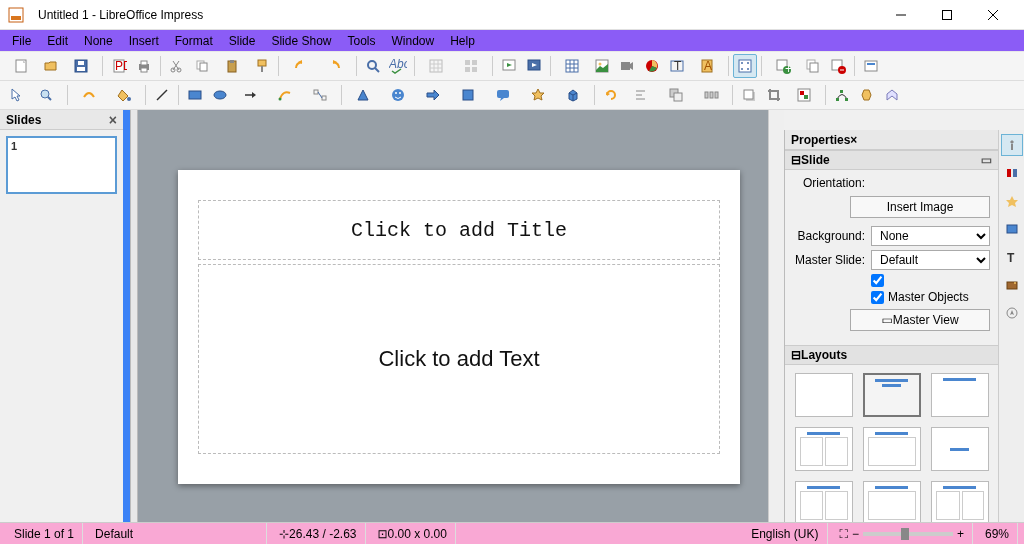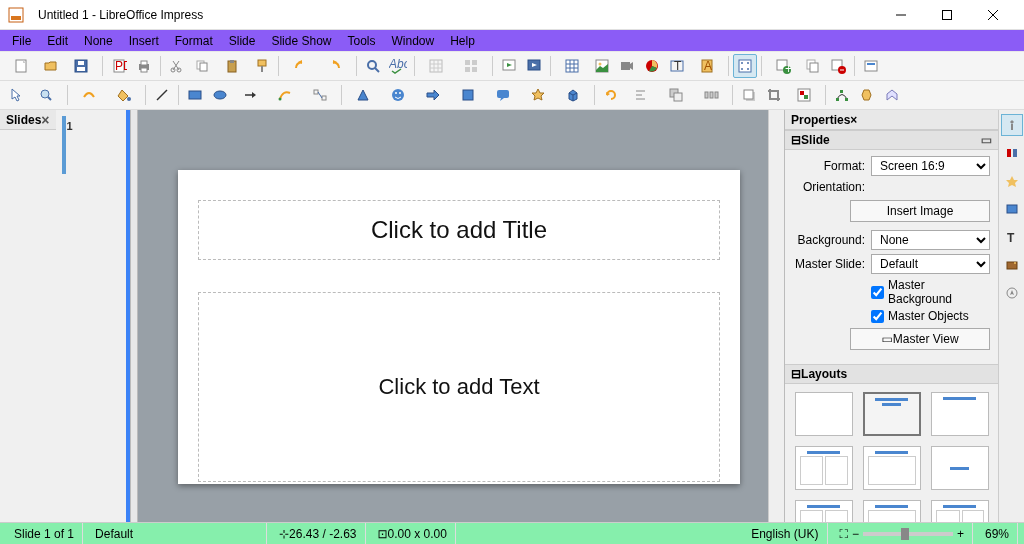--- a/index.html
+++ b/index.html
@@ -10,54 +10,54 @@
 .winbtns { display:flex; }
 .winbtn { width:46px; height:30px; display:flex; align-items:center; justify-content:center; color:#333; }
 .menubar { height:22px; background:#8b5cf6; display:flex; align-items:center; padding:0 4px; border-bottom:1px solid #e8e8e8; }
 .menuitem { padding:2px 8px; }
 .toolbar { background:#f5f5f5; border-bottom:1px solid #ddd; display:flex; align-items:center; padding:2px 4px; gap:1px; flex-wrap:nowrap; }
 .toolbar .btn { width:24px; height:24px; display:flex; align-items:center; justify-content:center; border:1px solid transparent; border-radius:2px; }
 .toolbar .btn.drop { width:34px; }
 .toolbar .btn.active { border:1px solid #6bb3d6; background:#d5e8f2; }
 .toolbar .sep { width:1px; height:20px; background:#ccc; margin:0 3px; }
 .content { flex:1; display:flex; min-height:0; }
-.slidespanel { width:130px; background:#f0f0f0; border-right:4px solid #3b82f6; display:flex; flex-direction:row; }
+.slidespanel { width:130px; background:#f0f0f0; border-right:7px solid #3b82f6; display:flex; flex-direction:column; }
 .paneltitle { height:20px; background:#e8e8e8; border-bottom:1px solid #ccc; display:flex; align-items:center; padding:0 6px; font-weight:bold; }
 .paneltitle .close { margin-left:auto; color:#555; font-size:14px; }
 .thumb { margin:6px; border:2px solid #5b9bd5; background:#fff; height:58px; position:relative; }
 .thumb .num { position:absolute; top:2px; left:3px; color:#333; font-size:11px; font-weight:bold; }
 .canvas { flex:1; background:#98a0a7; position:relative; overflow:hidden; }
 .canvas .page { position:absolute; left:22px; top:42px; right:28px; bottom:38px; background:#fff; box-shadow:0 2px 6px rgba(0,0,0,.4); padding:30px 20px; }
 .placeholder { border:1px dashed #bbb; display:flex; align-items:center; justify-content:center; color:#111; }
-.ph-title { height:60px; font-size:24px; margin-bottom:32px; font-family:Liberation Sans, sans-serif; }
+.ph-title { height:60px; font-size:20px; margin-bottom:4px; font-family:Liberation Mono, monospace; }
 .ph-text { height:190px; font-size:22px; font-family:"Liberation Sans",Arial,sans-serif; }
 .splitter { width:8px; background:#e8e8e8; border-left:1px solid #bbb; border-right:1px solid #bbb; }
 .scrollbar-v { width:16px; background:#efefef; border-left:1px solid #ccc; }
-.sidebar { width:240px; background:#f0f0f0; border-left:1px solid #bbb; display:flex; }
+.sidebar { width:240px; background:#f0f0f0; border-left:1px solid #bbb; display:flex;margin-top:20px; }
 .sidebar-main { flex:1; display:flex; flex-direction:column; overflow:hidden; }
 .sidebar-tabs { width:26px; background:#eee; border-left:1px solid #ccc; display:flex; flex-direction:column; align-items:center; padding-top:4px; gap:6px; }
 .sidebar-tabs .tab { width:22px; height:22px; display:flex; align-items:center; justify-content:center; }
 .sidebar-tabs .tab.active { background:#d5e8f2; border:1px solid #6bb3d6; }
 .section-header { height:20px; background:#e2e2e2; border-bottom:1px solid #ccc; border-top:1px solid #ccc; display:flex; align-items:center; padding:0 6px; font-weight:bold; }
 .section-header .x { margin-left:auto; color:#555; }
 .section-body { padding:6px 8px; background:#f0f0f0; }
 .proprow { display:flex; align-items:center; margin-bottom:4px; }
 .proprow label { width:72px; text-align:right; margin-right:6px; }
 .proprow select,.proprow .combo { flex:1; height:20px; border:1px solid #aaa; background:#fff; padding:0 4px; font-size:12px; }
 .widebtn { width:100%; height:22px; border:1px solid #aaa; background:#f8f8f8; margin-top:2px; margin-bottom:4px; display:flex;align-items:center;justify-content:center; }
 .checkrow { display:flex; align-items:center; margin-left:78px; margin-bottom:3px; gap:4px; }
 .checkrow input { width:13px; height:13px; }
 .layouts { flex:1; overflow:auto; padding:8px; display:grid; grid-template-columns:repeat(3,58px); gap:10px; justify-content:center; align-content:start; }
 .layout { width:58px; height:44px; border:1px solid #bbb; background:#fff; padding:4px; display:flex; flex-direction:column; gap:2px; }
 .layout.selected { border:2px solid #777; background:#f4f4f4; }
 .l-bar { height:3px; background:#4a86cf; width:70%; align-self:center; }
 .l-bar.short { width:40%; }
 .l-row { flex:1; display:flex; gap:2px; }
 .l-cell { flex:1; border:1px solid #ccc; }
-.statusbar { height:22px; background:#86efac; border-top:1px solid #ccc; display:flex; align-items:center; padding:0 6px; gap:4px; }
+.statusbar { height:22px; background:#f9a8d4; border-top:1px solid #ccc; display:flex; align-items:center; padding:0 6px; gap:4px; }
 .statusbar .cell { padding:0 8px; border-right:1px solid #ddd; height:100%; display:flex; align-items:center; }
 .statusbar .spacer { flex:1; }
 .zoom-slider { display:flex; align-items:center; gap:4px; }
 .zoom-slider .track { width:90px; height:4px; background:#ccc; position:relative; }
 .zoom-slider .handle { position:absolute; top:-4px; left:38px; width:8px; height:12px; background:#888; }
 svg { display:block; }
 .canvas-inner { position:absolute; left:18px; top:18px; right:0; bottom:0;}
 </style>
 </head>
 <body>
@@ -498,41 +498,36 @@
 
   <div class="sidebar">
     <div class="sidebar-main">
       <div class="paneltitle">
         <span>Properties</span>
         <span class="x">×</span>
       </div>
       <div class="section-header">⊟ <span>Slide</span><span class="x">▭</span></div>
       <div class="section-body">
         <div class="proprow">
-            <label>Format:</label>
-            <select class="combo"><option>Screen 16:9</option></select>
-          </div>
-        <div class="proprow">
             <label>Orientation:</label>
           </div>
         <div class="proprow">
             <label></label>
             <button class="widebtn">Insert Image</button>
           </div>
         <div class="proprow">
             <label>Background:</label>
             <select class="combo"><option>None</option></select>
           </div>
         <div class="proprow">
             <label>Master Slide:</label>
             <select class="combo"><option>Default</option></select>
           </div>
         <div class="checkrow">
             <input type="checkbox" checked="" style="">
-            <span>Master Background</span>
           </div>
         <div class="checkrow">
             <input type="checkbox" checked="" style="">
             <span>Master Objects</span>
           </div>
         <div class="proprow">
             <label></label>
             <button class="widebtn">▭ <span>Master View</span></button>
           </div>
       </div>

